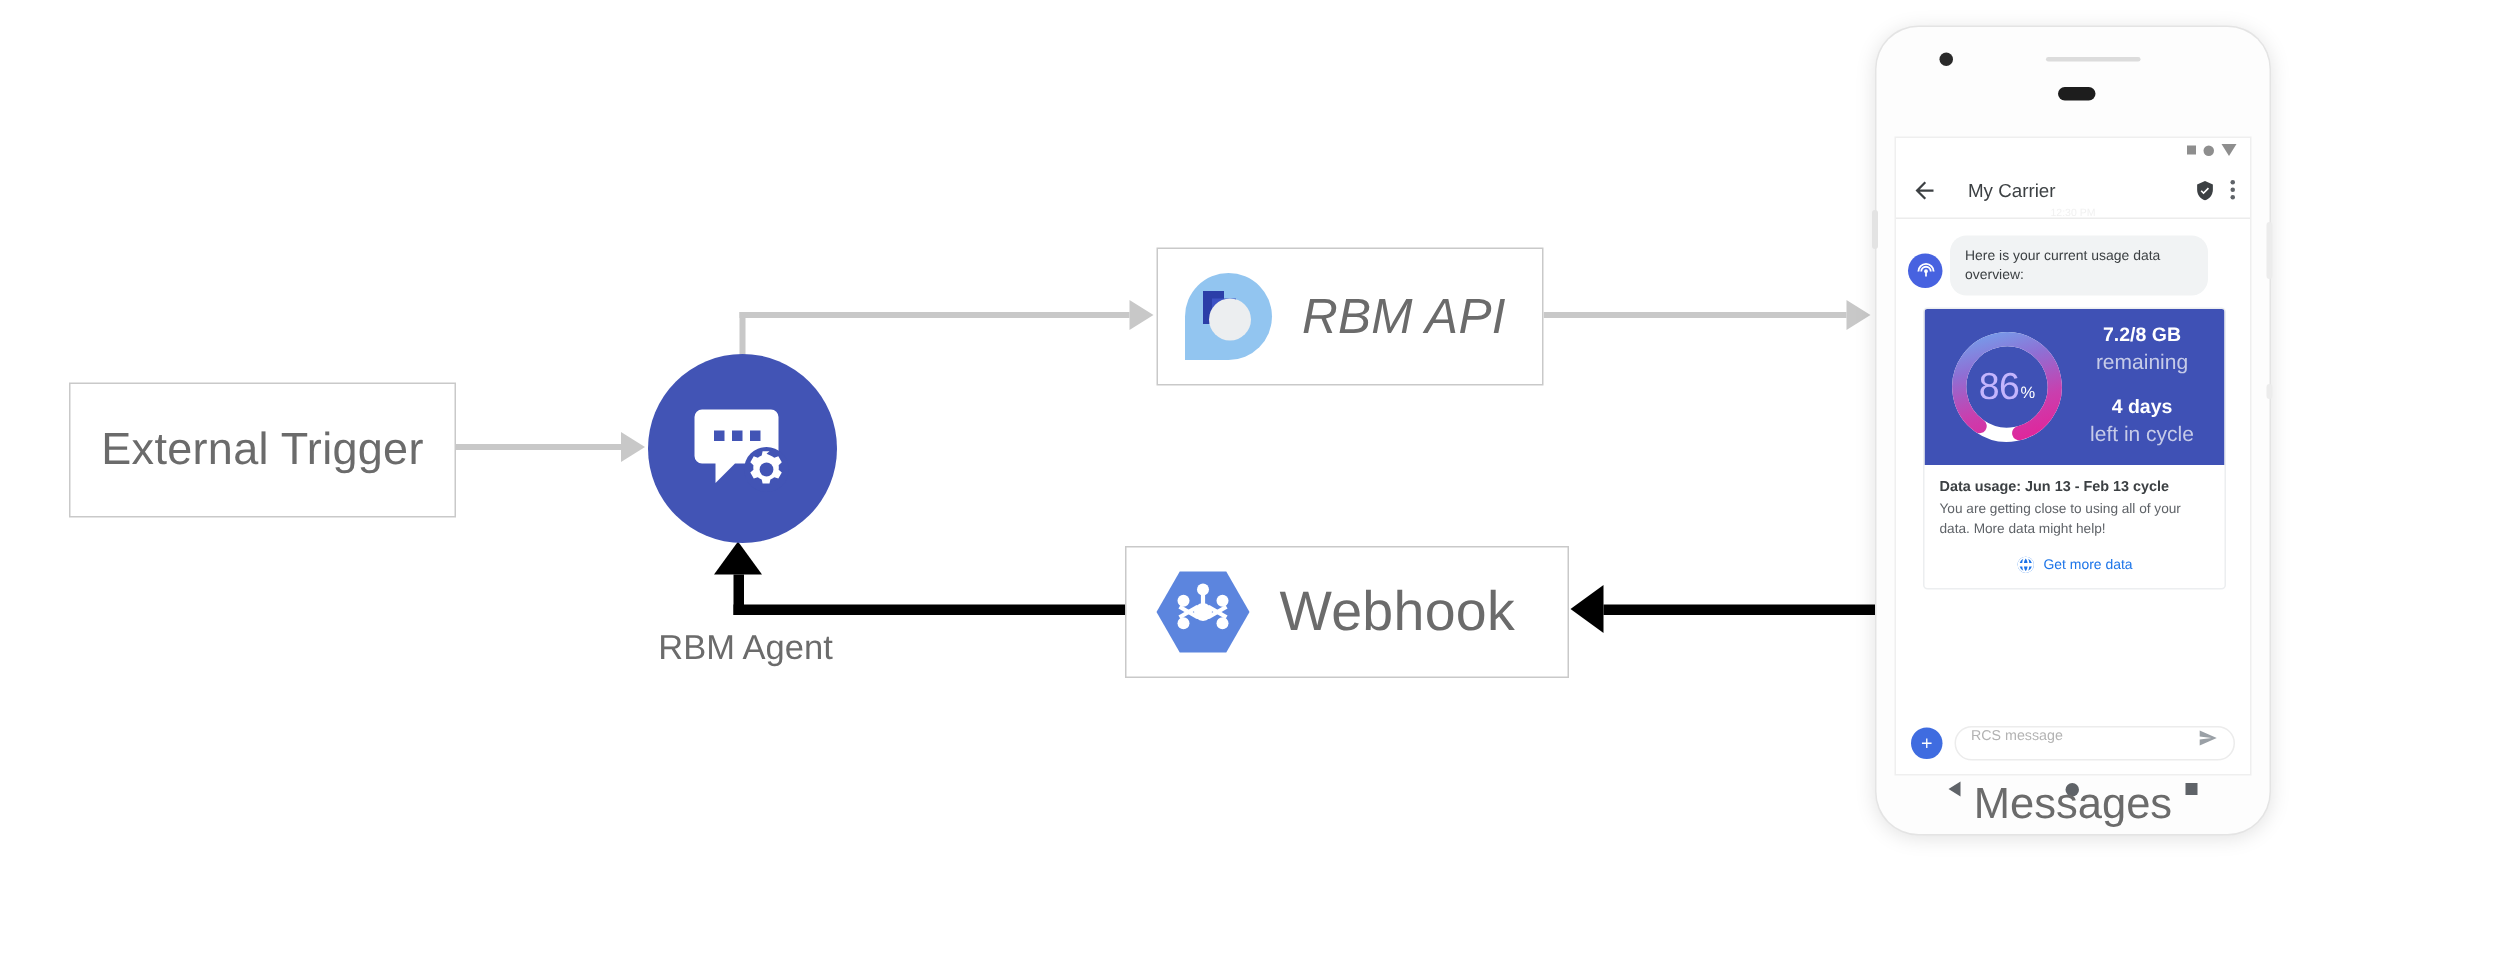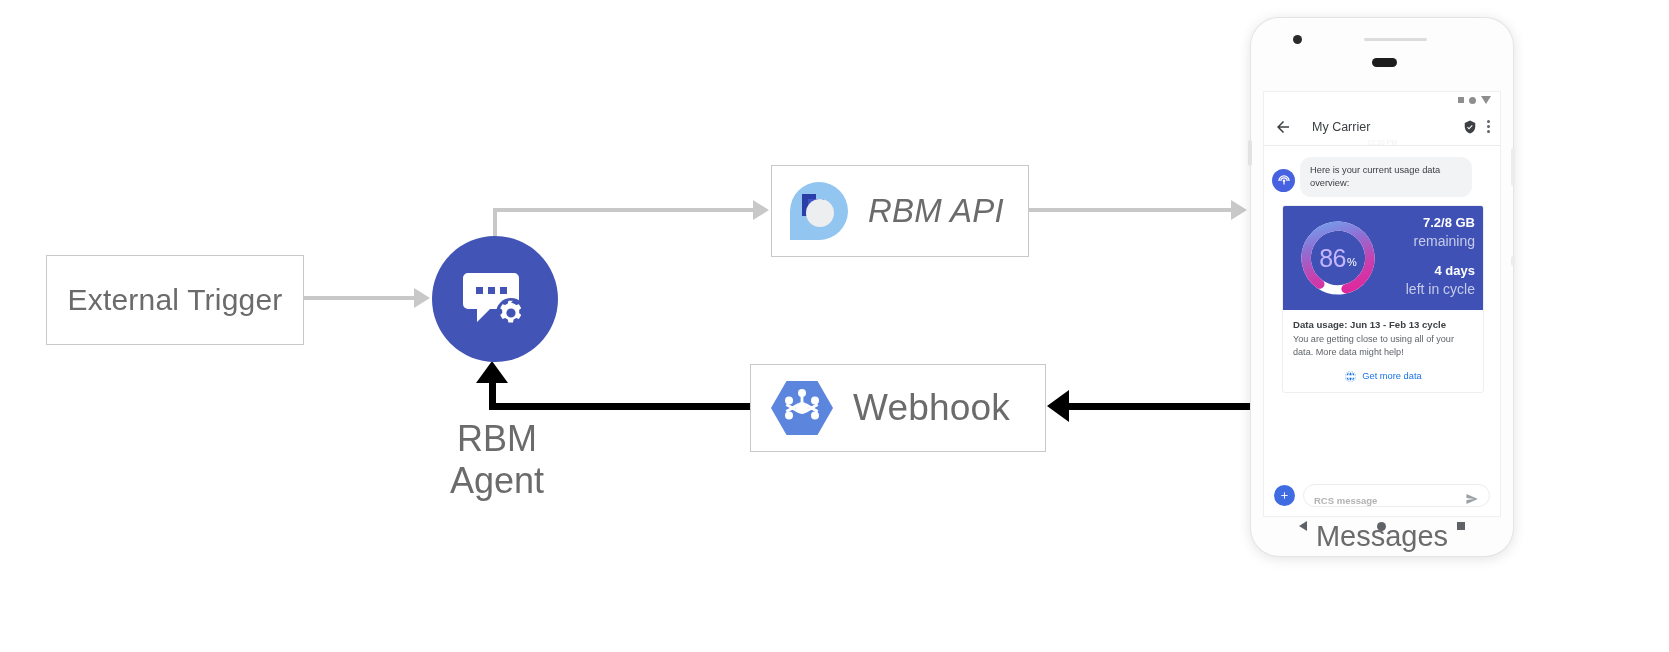--- a/index.html
+++ b/index.html
@@ -31,21 +31,21 @@
   #webhook{left:750px;top:364px;width:296px;height:88px;padding-left:16px;gap:16px;}
   #webhook .flowlabel{font-size:37px;}
 
   
   #rbm-agent{
     position:absolute;left:432px;top:236px;width:126px;height:126px;border-radius:50%;
     background:#4254b5;display:flex;align-items:center;justify-content:center;
   }
   #rbm-agent-label{
     position:absolute;left:412px;top:418px;width:170px;text-align:center;
-    font-size:36px;color:#6b6b6b;font-weight:300;
+    font-size:23px;color:#6b6b6b;font-weight:300;
   }
 
   
   .ln{position:absolute;background:#c8c8c8;}
   .ln-dark{position:absolute;background:#000000;}
   .arrowhead{position:absolute;width:0;height:0;}
   .ah-right{border-top:10px solid transparent;border-bottom:10px solid transparent;border-left:16px solid #c8c8c8;}
   .ah-right-dark{border-top:16px solid transparent;border-bottom:16px solid transparent;border-right:22px solid #000;}
   .ah-up-dark{border-left:16px solid transparent;border-right:16px solid transparent;border-bottom:22px solid #000;}
 
@@ -90,34 +90,34 @@
   #bubble{position:absolute;left:36px;top:10px;width:172px;background:#f1f3f4;border-radius:11px;padding:7px 10px;box-sizing:border-box;}
   #bubble-text{font-size:9.3px;line-height:1.38;color:#3c4043;}
 
   
   #richcard{position:absolute;left:18px;top:58px;width:200px;background:#ffffff;border:1px solid #eceef0;border-radius:3px;overflow:hidden;}
   #card-media{position:relative;height:104px;background:#3f51b5;display:flex;align-items:center;}
   #gauge-wrap{position:relative;width:86px;height:86px;margin-left:12px;flex:0 0 auto;}
   #gauge-text{position:absolute;left:0;top:0;width:86px;height:86px;display:flex;align-items:center;justify-content:center;}
   #gauge-num{font-size:25px;color:#c4b5fd;font-weight:300;letter-spacing:-.5px;}
   #gauge-pct{font-size:11px;color:#ffffff;font-weight:300;margin-left:1px;align-self:center;padding-top:8px;}
-  #card-stats{flex:1;text-align:right;padding-right:8px;}
+  #card-stats{flex:1;text-align:center;padding-right:8px;}
   .stat-big{font-size:13px;color:#ffffff;font-weight:600;line-height:1.15;}
   .stat-sm{font-size:14px;color:#c6cbe8;line-height:1.5;}
   .stat-gap{height:12px;}
   #card-body{padding:8px 10px 4px 10px;}
   #card-title{font-size:9.6px;font-weight:700;color:#3c4043;line-height:1.4;}
   #card-desc{font-size:9.1px;color:#5f6368;line-height:1.35;margin-top:2px;}
   #card-action{display:flex;align-items:center;justify-content:center;gap:5px;padding:8px 0 9px 0;}
   #card-action-label{font-size:9.3px;color:#1a73e8;font-weight:500;}
 
   
   #composer{position:absolute;left:0;top:385px;width:236px;height:36px;display:flex;align-items:center;padding:0 10px;box-sizing:border-box;gap:8px;}
   #plus-btn{width:21px;height:21px;border-radius:50%;background:#3f6ce0;display:flex;align-items:center;justify-content:center;flex:0 0 auto;}
-  #rcs-field{flex:1;height:23px;border:1px solid #ececec;border-radius:13px;display:flex;align-items:flex-end;padding:0 10px;box-sizing:border-box;font-weight:bold;}
+  #rcs-field{flex:1;height:23px;border:1px solid #ececec;border-radius:13px;display:flex;align-items:flex-start;padding:0 10px;box-sizing:border-box;}
   #rcs-placeholder{font-size:9.5px;color:#b3b3b3;flex:1;}
   #send-icon{width:14px;height:14px;flex:0 0 auto;}
 
   
   #navbar{position:absolute;left:0;top:421px;width:236px;height:26px;display:flex;align-items:center;justify-content:space-around;}
   .nav-back{width:0;height:0;border-top:5px solid transparent;border-bottom:5px solid transparent;border-right:8px solid #5f6368;}
   .nav-home{width:9px;height:9px;border-radius:50%;background:#5f6368;}
   .nav-recent{width:8px;height:8px;background:#5f6368;}
 
   #messages-label{

